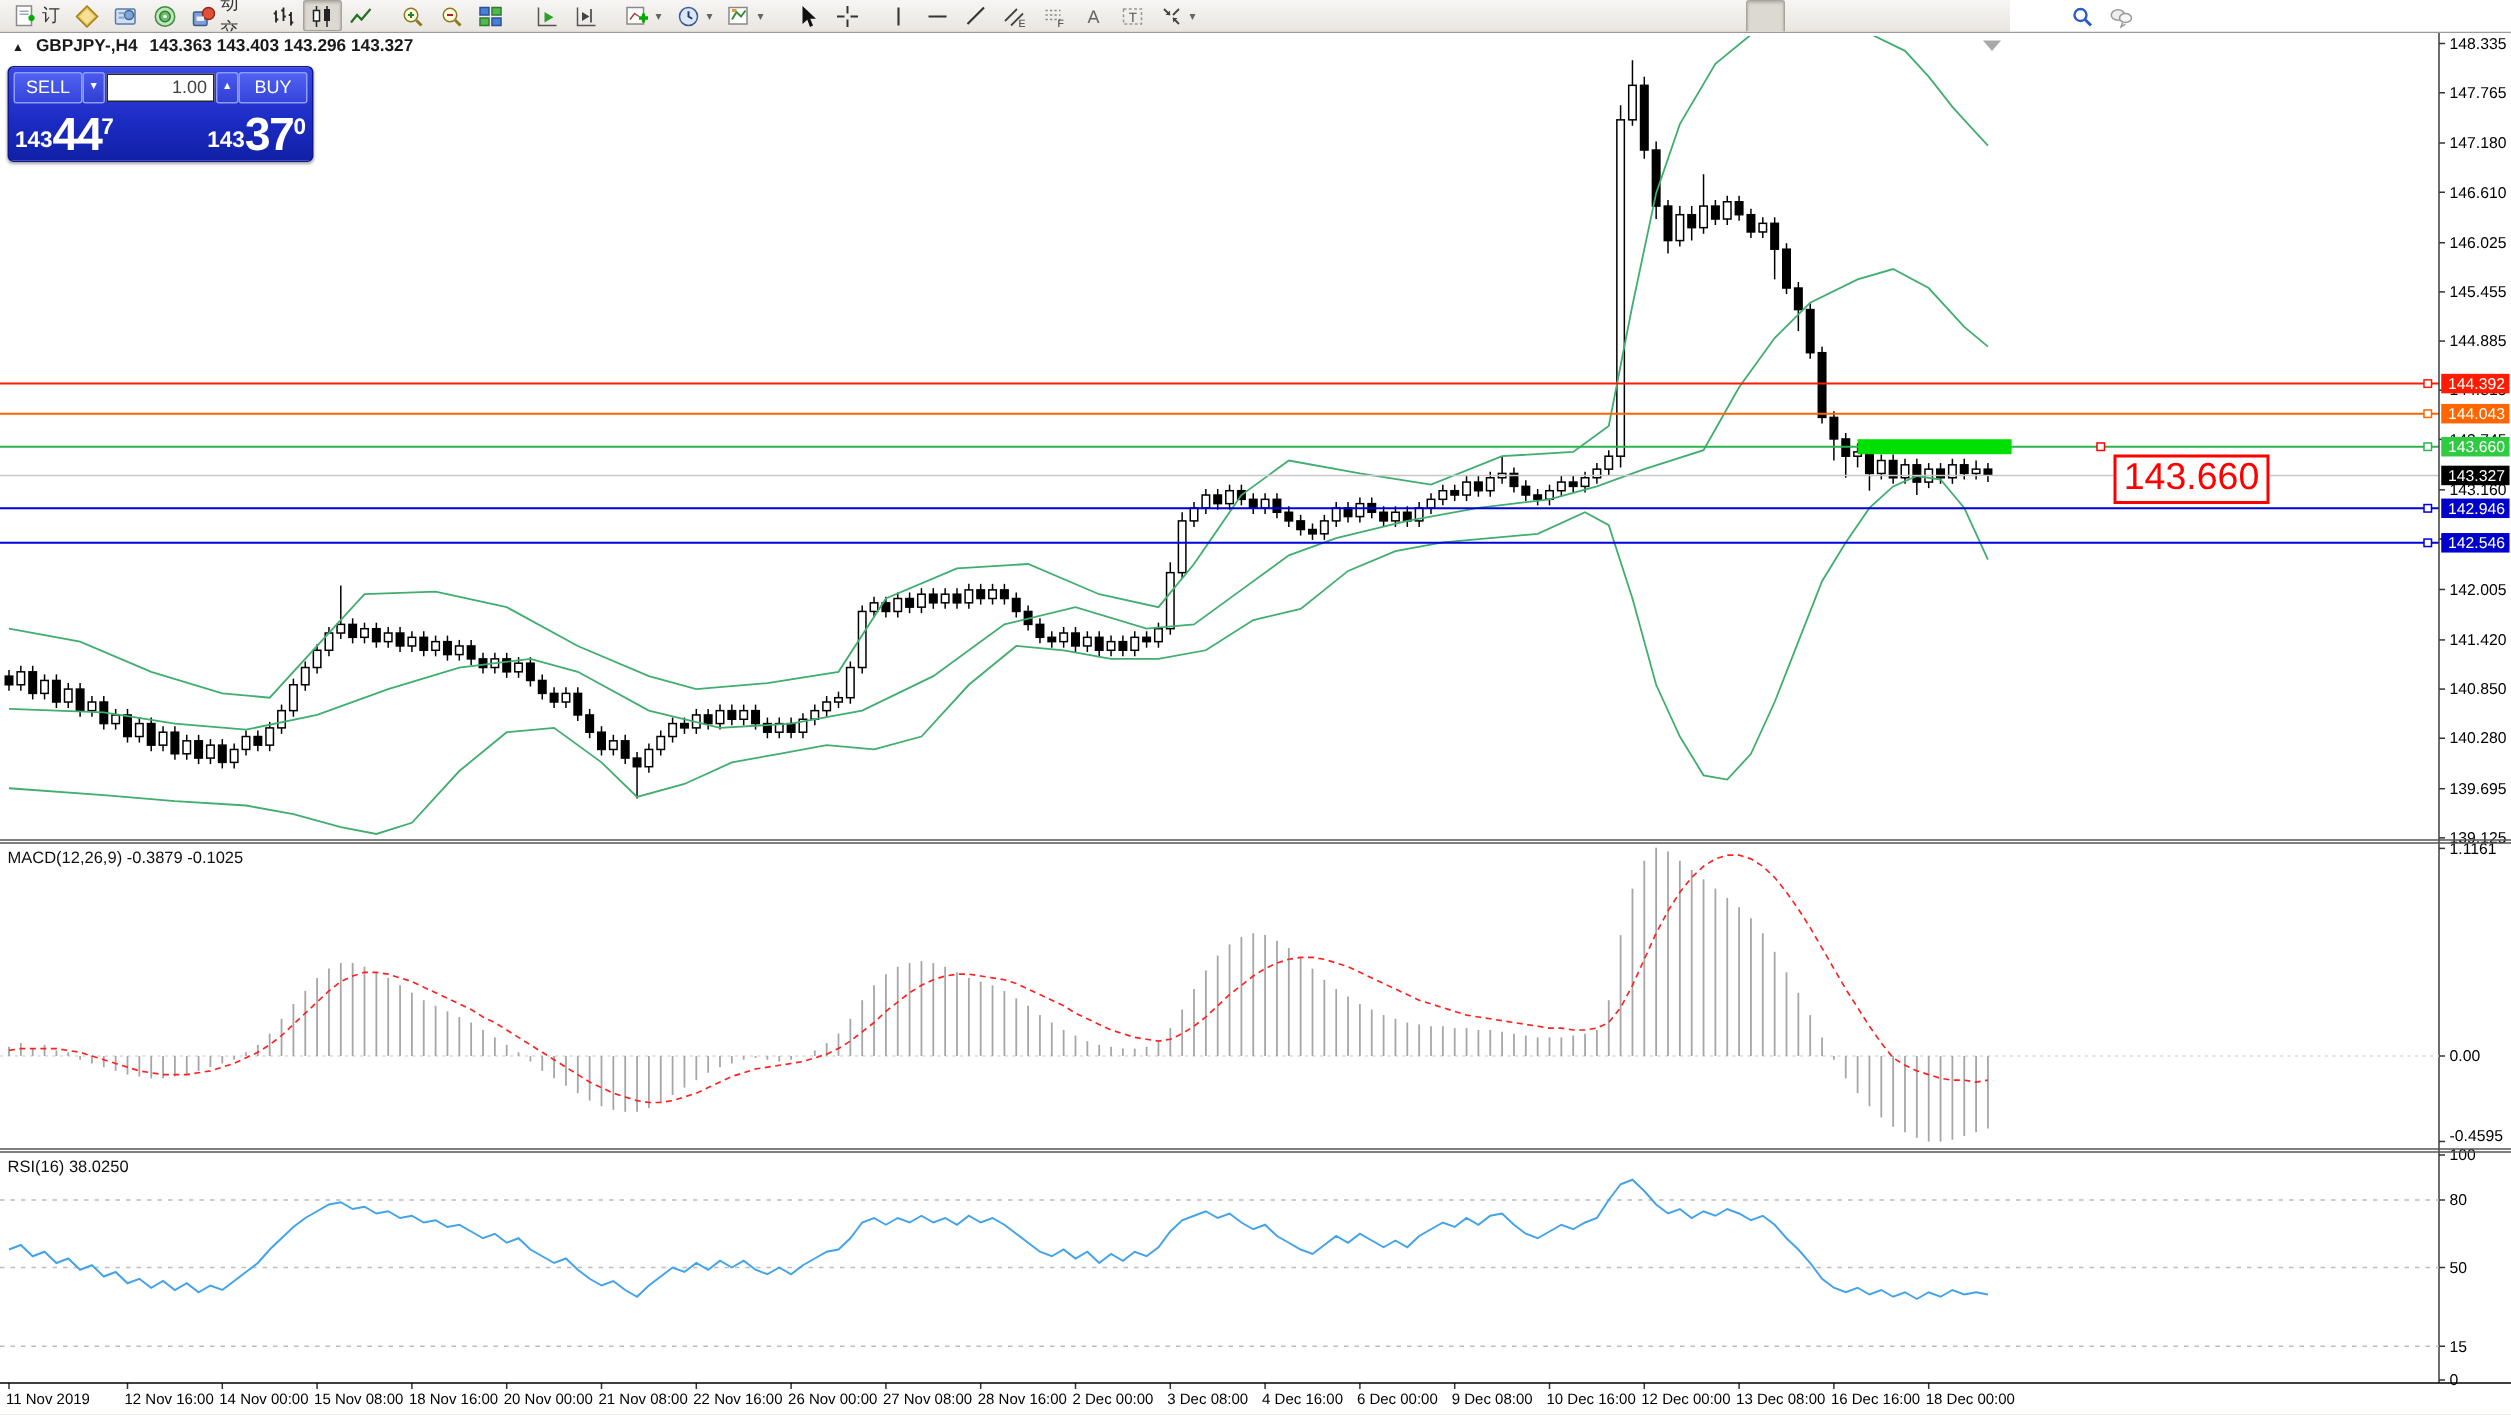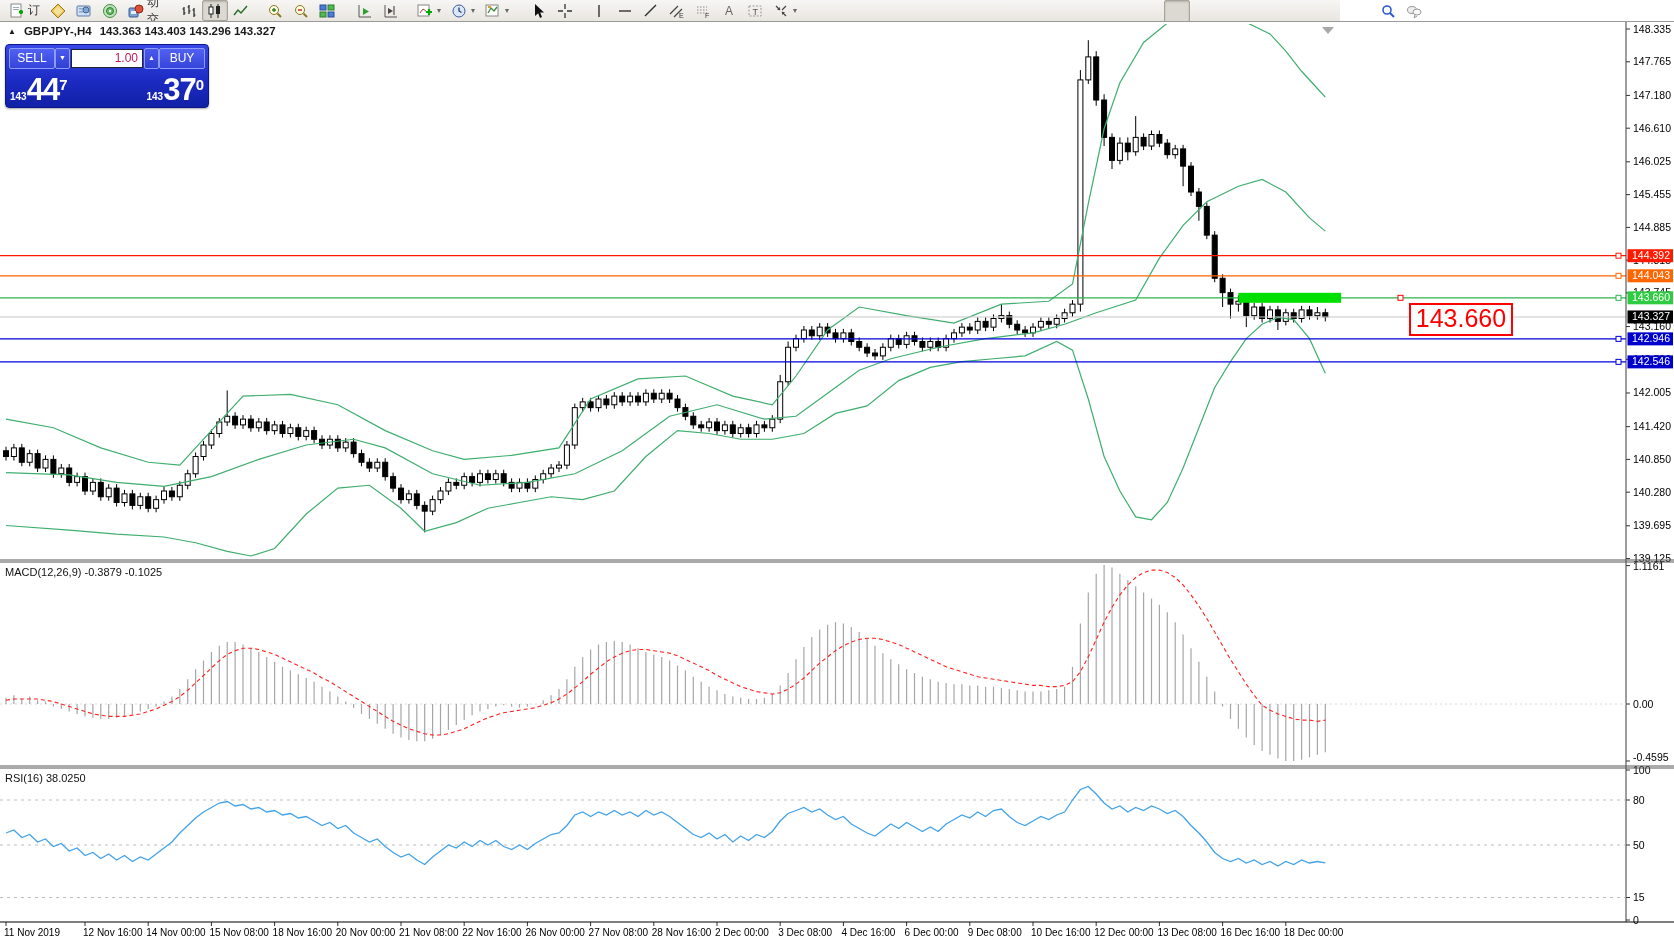--- a/index.html
+++ b/index.html
@@ -25,25 +25,25 @@
   
   #tradepanel{position:absolute;left:5px;top:23px;width:202px;height:62px;border-radius:4px;z-index:6;
     background:linear-gradient(180deg,#3848e6 0%,#1c2cc4 55%,#1120a6 100%);border:1px solid #0c188c;
     box-shadow:0 1px 2px rgba(0,0,0,.35);color:#fff;}
   #tp-top{display:flex;align-items:center;justify-content:space-between;padding:3px 3px 0 3px;}
   .tp-btn{width:46px;height:19px;line-height:18px;text-align:center;font-size:12px;color:#fff;
     background:linear-gradient(#5161f2,#3545da);border:1px solid #8f9cff;border-radius:2px;}
   #tp-vol{display:flex;align-items:center;height:19px;}
   .spin{width:13px;height:19px;background:linear-gradient(#4b5aee,#3040d2);border:1px solid #8f9cff;
     font-size:7px;color:#fff;text-align:center;line-height:18px;border-radius:2px;}
-  #vol-box{width:66px;height:17px;background:#fff;border:1px solid #223;color:#be185d;font-size:12px;
+  #vol-box{width:66px;height:17px;background:#fff;border:1px solid #223;color:#404040;font-size:12px;
     text-align:right;line-height:17px;padding-right:4px;margin:0 1px;}
   #tp-prices{display:flex;justify-content:space-between;padding:0 4px;}
   .tp-price{display:flex;align-items:flex-end;height:38px;}
-  .pp{font-size:10px;font-weight:bold;margin-bottom:5px;}
+  .pp{font-size:15px;font-weight:bold;margin-bottom:5px;}
   .pm{font-size:31px;font-weight:bold;line-height:34px;letter-spacing:-1px;}
   .ps{font-size:15px;font-weight:bold;margin-bottom:14px;}
   
   #pricebox{position:absolute;left:1409px;top:282px;width:100px;height:29px;background:#fff;border:2px solid #ff0000;
     color:#ff0000;font-size:25px;line-height:27px;text-align:center;z-index:4;font-weight:normal;}
   #cnnote{position:absolute;left:1396px;top:317px;font-size:30px;font-weight:bold;letter-spacing:3px;white-space:nowrap;
     color:#00ce00;text-shadow:2px 2px 0 rgba(10,70,10,.85);z-index:4;}
   #macdlabel{position:absolute;left:5px;top:545px;font-size:11px;color:#111;z-index:3;}
   #rsilabel{position:absolute;left:5px;top:751px;font-size:11px;color:#111;z-index:3;}
 </style>

